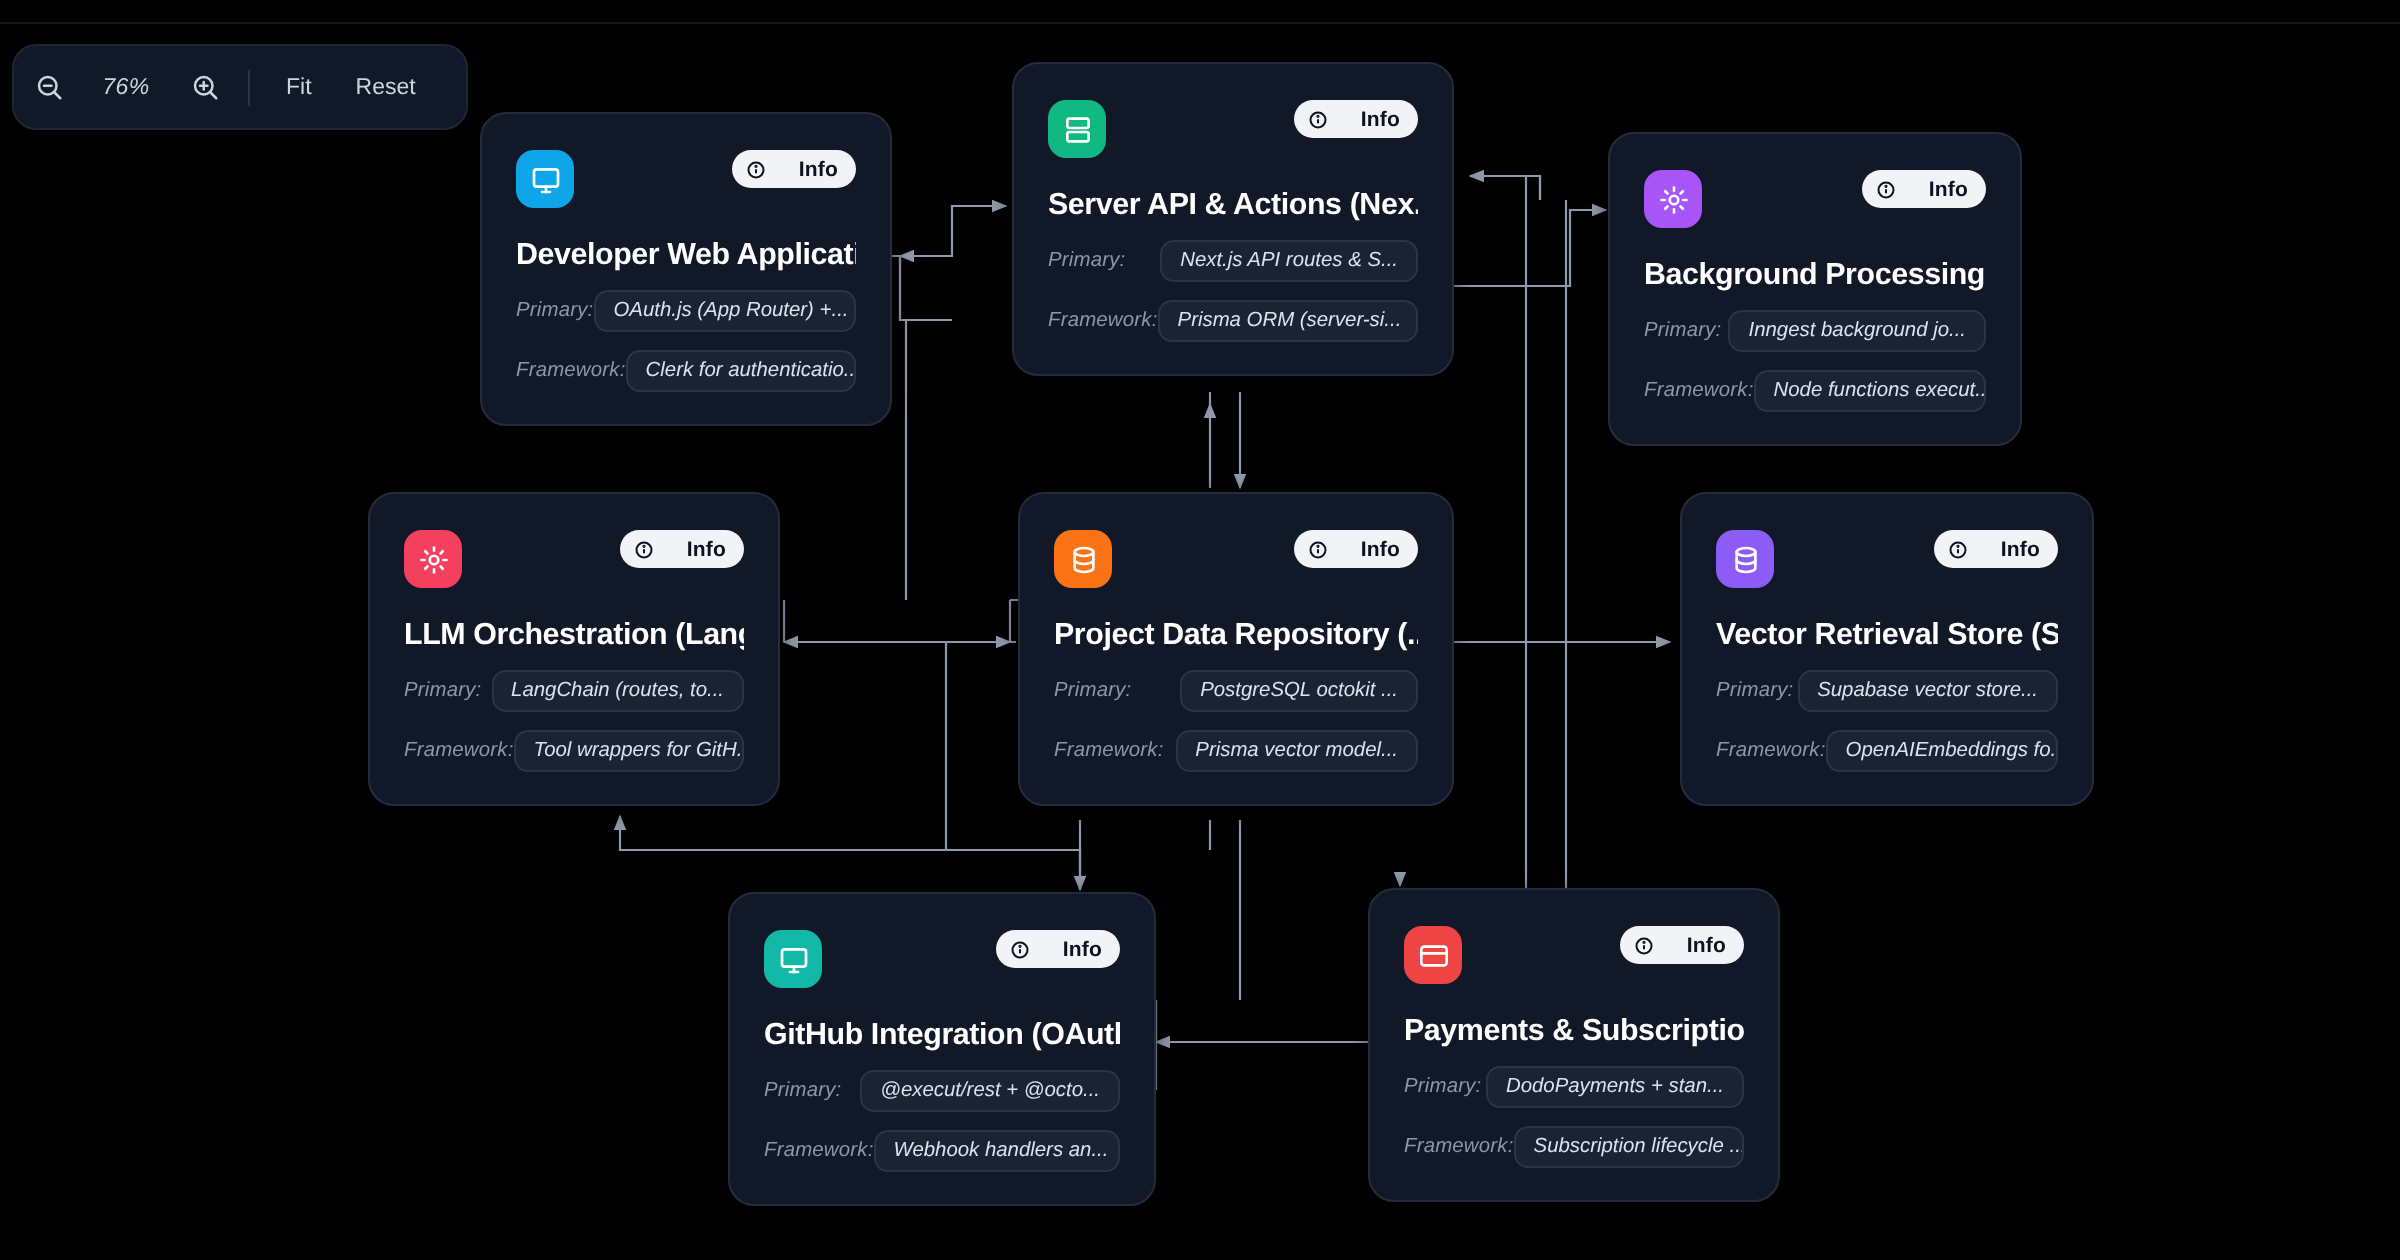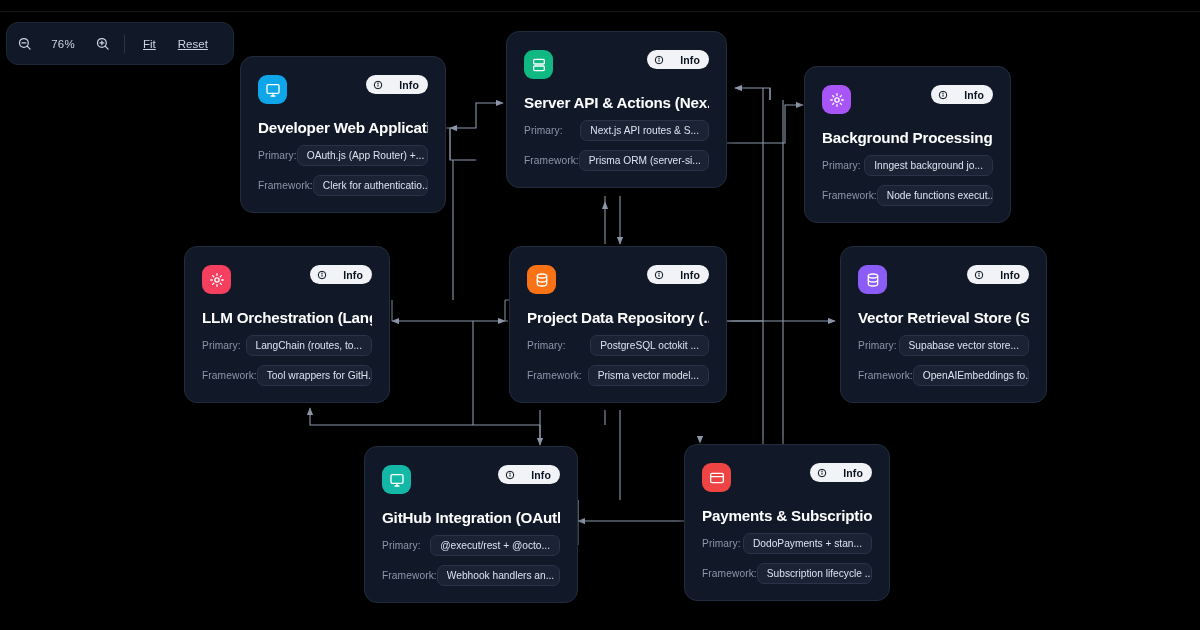--- a/index.html
+++ b/index.html
@@ -30,28 +30,28 @@
     z-index:60;
   }
   .tb-btn {
     display:flex; align-items:center; justify-content:center;
     color:#cbd5e1;
     cursor:pointer;
   }
   .tb-icon { width:34px; height:43px; }
   .tb-zoomlabel {
     width:44px; text-align:center;
-    font-size:11.5px; color:#cbd5e1; letter-spacing:.2px;
+    font-size:11.5px; color:#cbd5e1; letter-spacing:.2px;font-style:italic;
   }
   .tb-sep {
     width:1px; height:18px; background:#2b3445; margin:0 7px 0 5px;
   }
   .tb-text {
     font-size:11.5px; color:#cbd5e1; padding:0 11px; height:30px;
-    display:flex; align-items:center; cursor:pointer;text-decoration:underline;
+    display:flex; align-items:center; cursor:pointer;
   }
 
   
   #edges { position:absolute; inset:0; z-index:5; }
 
   
   .node {
     position:absolute;
     background:#111827;
     border:1px solid #232c3d;
@@ -84,20 +84,21 @@
   }
   .node-title {
     margin-top:15px;
     font-size:15.2px; font-weight:700; color:#ffffff;
     letter-spacing:-.2px; white-space:nowrap; overflow:hidden;
   }
   .rows { margin-top:auto; }
   .row {
     display:flex; align-items:center; justify-content:space-between;
     margin-top:9px;
+    font-style:italic;
   }
   .row-label {
     font-size:10.2px; color:#8b97ab; letter-spacing:.1px; flex:0 0 auto;
   }
   .row-chip {
     background:#1a2234;
     border:1px solid #2a3448;
     border-radius:7px;
     padding:4px 9px;
     font-size:10.2px; color:#dbe3ef;

